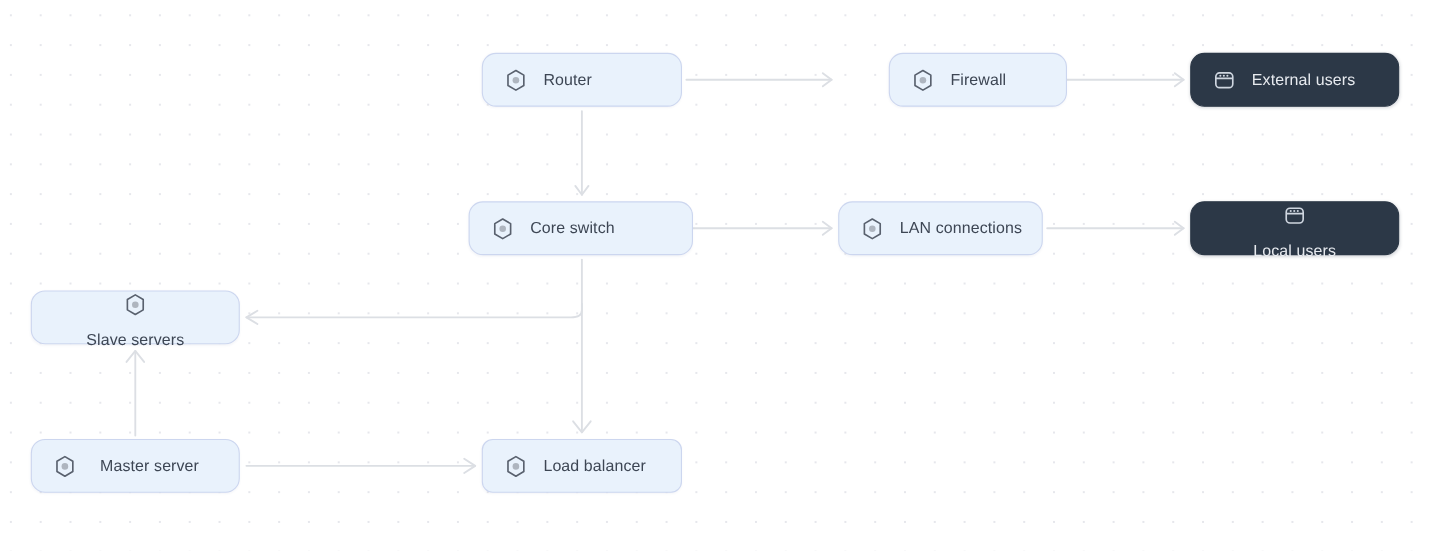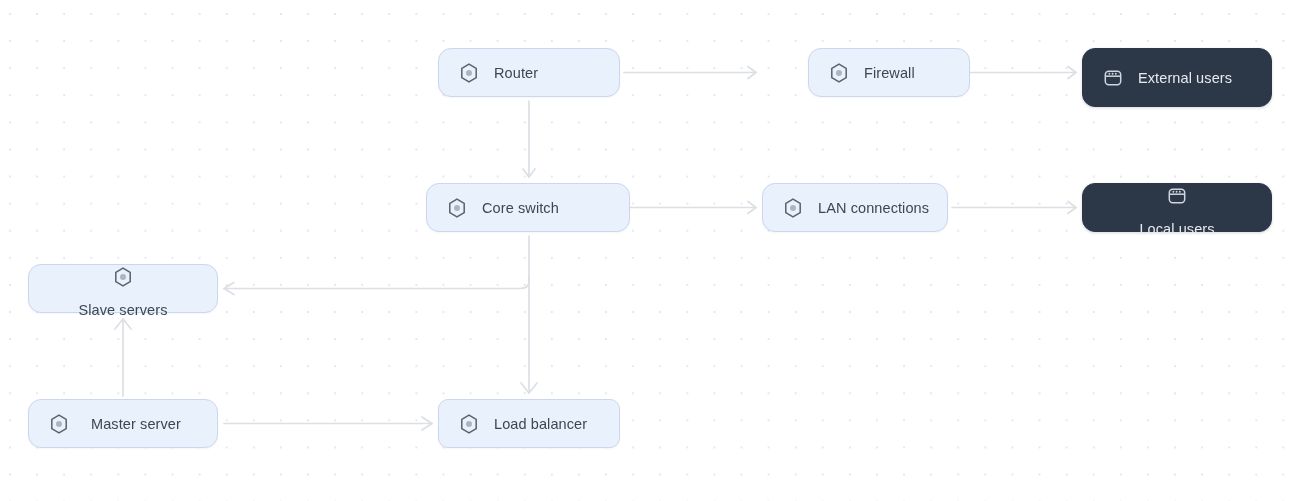--- a/index.html
+++ b/index.html
@@ -130,21 +130,21 @@
   </div>
 
   <div class="node light" style="left:762px; top:48px; width:162px; height:49px;margin-left:46px;">
     <svg class="node-icon" viewBox="0 0 24 24">
       <path d="M12 3.1 L19.2 7.3 L19.2 16.7 L12 20.9 L4.8 16.7 L4.8 7.3 Z" fill="none" stroke="#59616e" stroke-width="1.5" stroke-linejoin="round"></path>
       <circle cx="12" cy="12" r="3" fill="#aeb5bf"></circle>
     </svg>
     <span class="node-label">Firewall</span>
   </div>
 
-  <div class="node dark" style="left:1082px; top:48px; width:190px; height:59px;">
+  <div class="node dark" style="left:1082px; top:48px; width:190px; height:49px;">
     <svg class="node-icon" viewBox="0 0 24 24">
       <rect x="4.3" y="5.3" width="15.4" height="13.4" rx="3.4" fill="none" stroke="#cfd6e0" stroke-width="1.5"></rect>
       <path d="M4.3 10.2 L19.7 10.2" stroke="#cfd6e0" stroke-width="1.5"></path>
       <circle cx="8.4" cy="7.8" r="0.95" fill="#cfd6e0"></circle>
       <circle cx="11.6" cy="7.8" r="0.95" fill="#cfd6e0"></circle>
       <circle cx="14.8" cy="7.8" r="0.95" fill="#cfd6e0"></circle>
     </svg>
     <span class="node-label">External users</span>
   </div>
 

